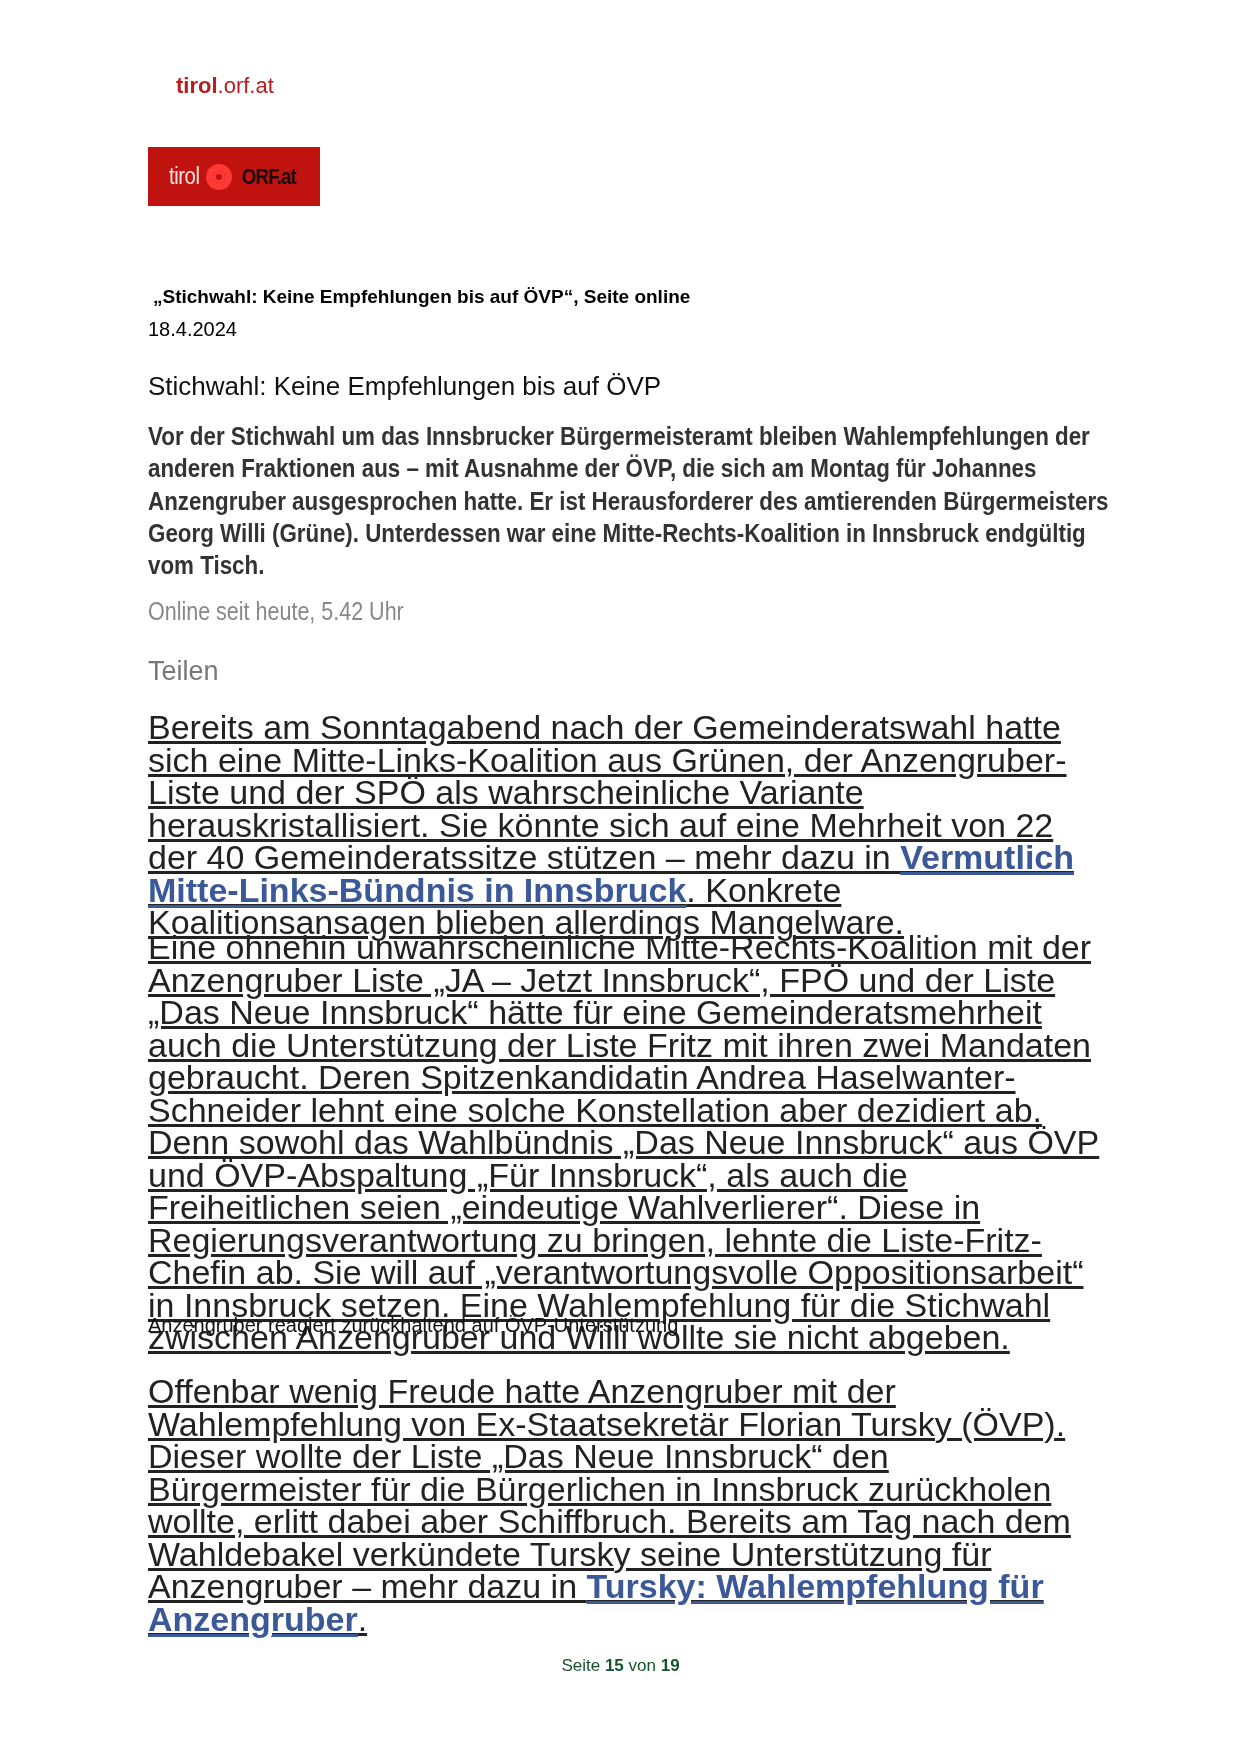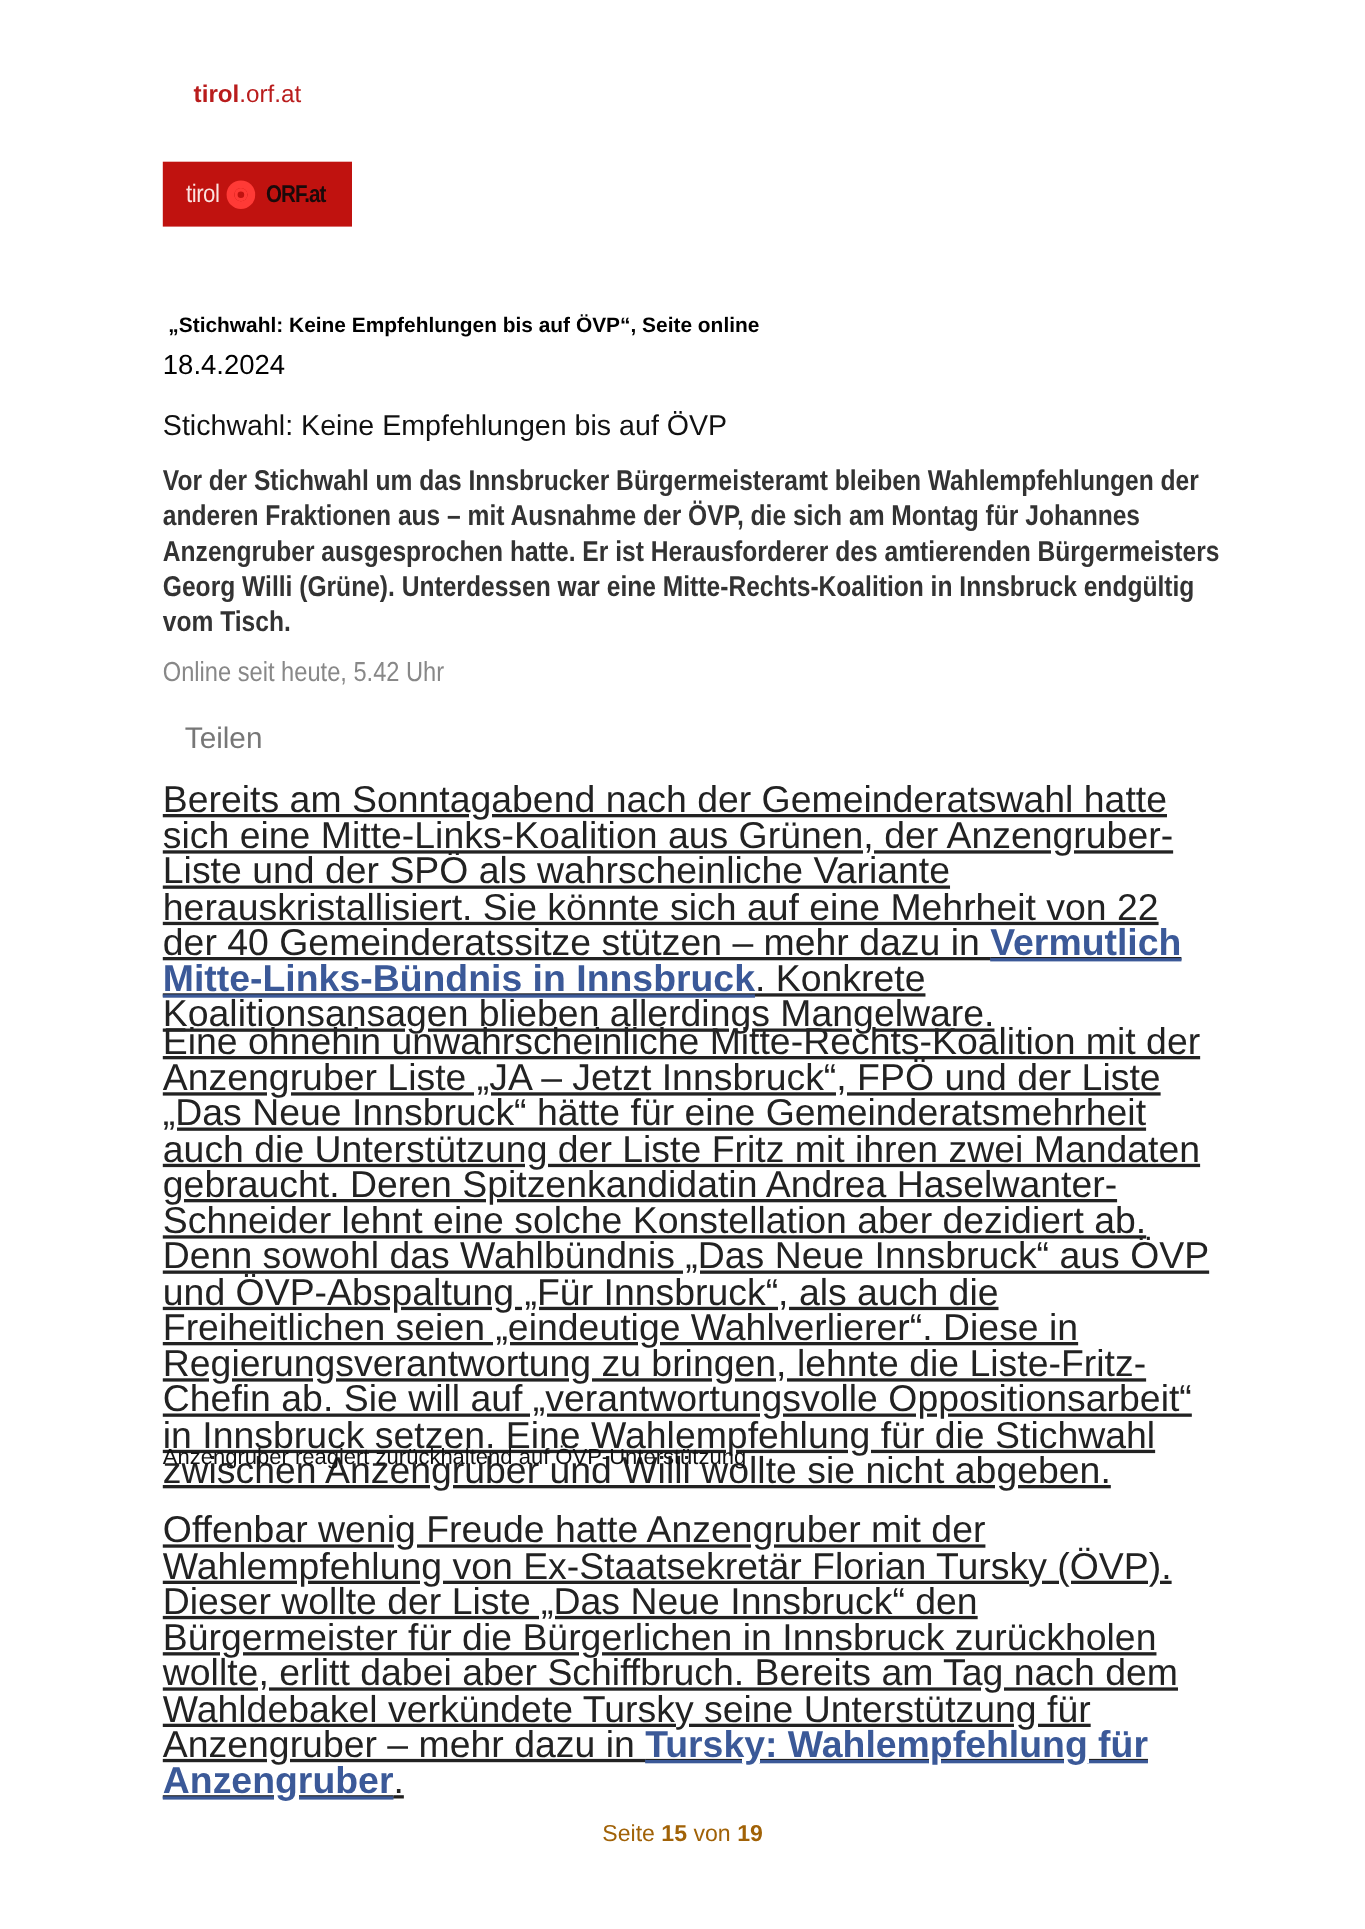--- a/index.html
+++ b/index.html
@@ -10,34 +10,34 @@
   .site-label b { font-weight: bold; }
   .logo { left: 148px; top: 147px; width: 172px; height: 59px; background: #c0120f;
           display: flex; align-items: center; justify-content: center; gap: 5px; }
   .logo .l-tirol { color: #fbe3e0; font-size: 23px; letter-spacing: -0.5px; transform: scaleX(0.88); }
   .logo .l-ring { width: 26px; height: 26px; border-radius: 50%; background: #ff3a36;
                   display: flex; align-items: center; justify-content: center; }
   .logo .l-ring span { width: 12px; height: 12px; border-radius: 50%; background: #c0120f;
                        box-shadow: 0 0 0 3px #ff3a36 inset; }
   .logo .l-orf { color: #1a0a0a; font-size: 22px; font-weight: bold; letter-spacing: -1px; transform: scaleX(0.85); }
   .doc-title { left: 153px; top: 286px; font-size: 19px; font-weight: bold; }
-  .doc-date { left: 148px; top: 318px; font-size: 25px; }
+  .doc-date { left: 148px; top: 318px; font-size: 20px; }
   .subtitle { left: 148px; top: 371px; font-size: 26px; color: #111; }
   .lead { left: 148px; top: 420px; width: 960px; font-size: 26px; line-height: 32.3px;
           font-weight: bold; color: #333; transform: scaleX(0.86); transform-origin: left top;
           width: 1120px; }
   .online { left: 148px; top: 597px; font-size: 25px; color: #888; transform: scaleX(0.86); transform-origin: left top; }
-  .teilen { left: 148px; top: 656px; font-size: 27px; color: #777; margin-left: 20px; }
+  .teilen { left: 148px; top: 656px; font-size: 27px; color: #777; }
   .body-p { left: 148px; width: 960px; font-size: 34px; line-height: 32.5px; color: #222; text-decoration: underline; }
   .p1 { top: 711px; }
   .p2 { top: 931px; }
   .p3 { top: 1375px; }
   .section-head { left: 148px; top: 1314px; font-size: 20px; color: #111; text-align: center; }
   a.link { color: #3b5998; font-weight: bold; text-decoration: underline; text-decoration-thickness: 3px; text-underline-offset: 3px; }
-  .footer { left: 0; width: 1241px; top: 1656px; text-align: center; font-size: 21px; color: #a16207; }
+  .footer { left: 0; width: 1241px; top: 1656px; text-align: center; font-size: 17px; color: #14532d; }
   .footer b { font-weight: bold; }
 </style>
 </head>
 <body>
 
 <div class="abs site-label"><b>tirol</b><span>.orf.at</span></div>
 
 <div class="abs logo">
   <span class="l-tirol">tirol</span>
   <span class="l-ring">

